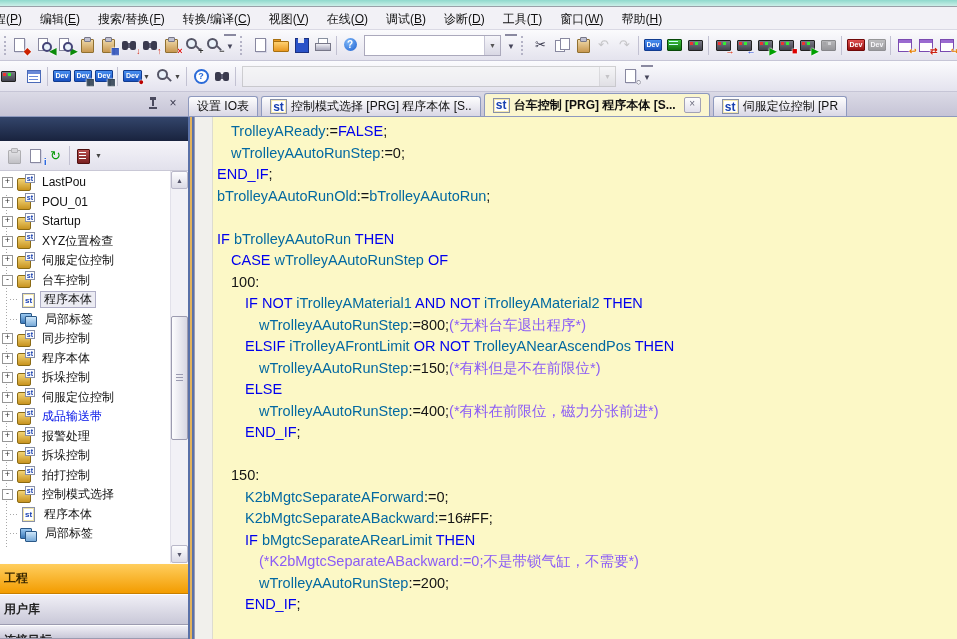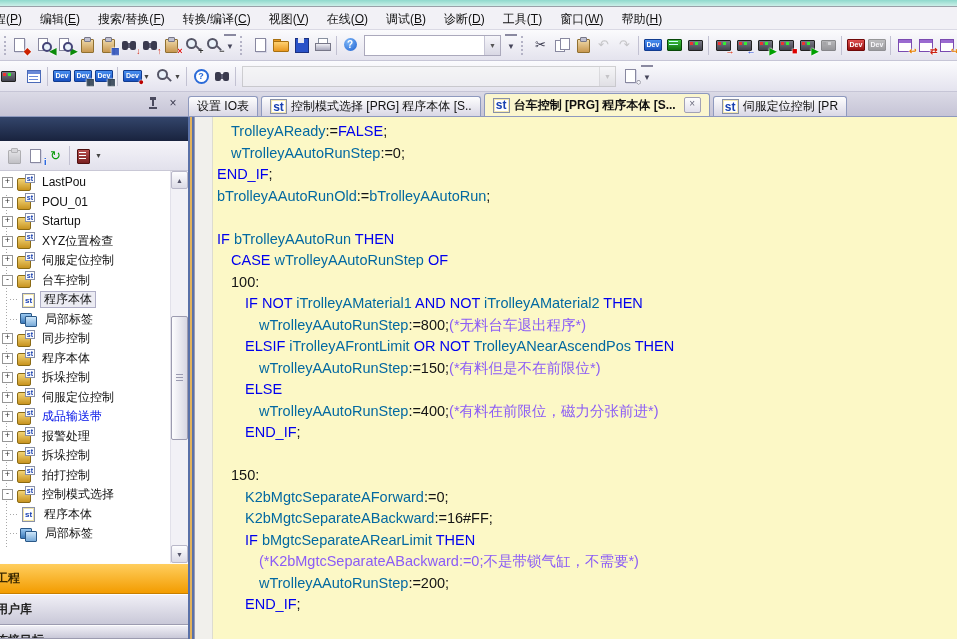--- a/index.html
+++ b/index.html
@@ -114,21 +114,21 @@
   
   .vscroll{width:17px;flex:none;background:#F2F1F6;border-left:1px solid #E2E1EA;display:flex;flex-direction:column}
   .sarr{height:16px;flex:none;background:linear-gradient(to bottom,#FDFDFE,#DCDBE6);border:1px solid #B9B8C9;border-radius:2px;font-size:7px;color:#55556a;display:flex;align-items:center;justify-content:center}
   .strack{flex:1;position:relative}
   .sthumb{position:absolute;top:127px;height:122px;left:0;right:0;background:linear-gradient(to right,#FDFDFE,#D8D7E3);border:1px solid #9C9BB0;border-radius:2px}
   .sthumb::after{content:"";position:absolute;left:4px;right:4px;top:50%;height:7px;margin-top:-4px;background:repeating-linear-gradient(to bottom,#9A9AB0 0 1px,transparent 1px 3px)}
 
   
   .navbars{flex:none}
   .bar{height:29px;border-top:1px solid #FDFDFE;border-bottom:1px solid #9C9BB0;background:linear-gradient(to bottom,#F0EFF6,#C9C8D8);overflow:hidden}
-  .bar .binner{height:29px;display:flex;align-items:center;font-size:12px;font-weight:bold;color:#222;padding-left:3px}
+  .bar .binner{height:29px;display:flex;align-items:center;font-size:12px;font-weight:bold;color:#222;padding-left:11px}
   .bar .blbl{margin-left:-7px}
   .bar.active{background:linear-gradient(to bottom,#FFCE5E,#F39C00);border-bottom-color:#C87F00}
   .bar.active .binner{color:#3A2800}
   .bar.cut{height:12px}
 
   
   .split{width:7px;flex:none;background:linear-gradient(to right,#5A71A8 0,#5A71A8 2px,#E2B25C 2px,#E2B25C 4px,#5A71A8 4px,#5A71A8 6px,#9C9BB0 6px)}
 
   
   .editor{flex:1;display:flex;background:#FCF8C6;min-width:0;overflow:hidden}

